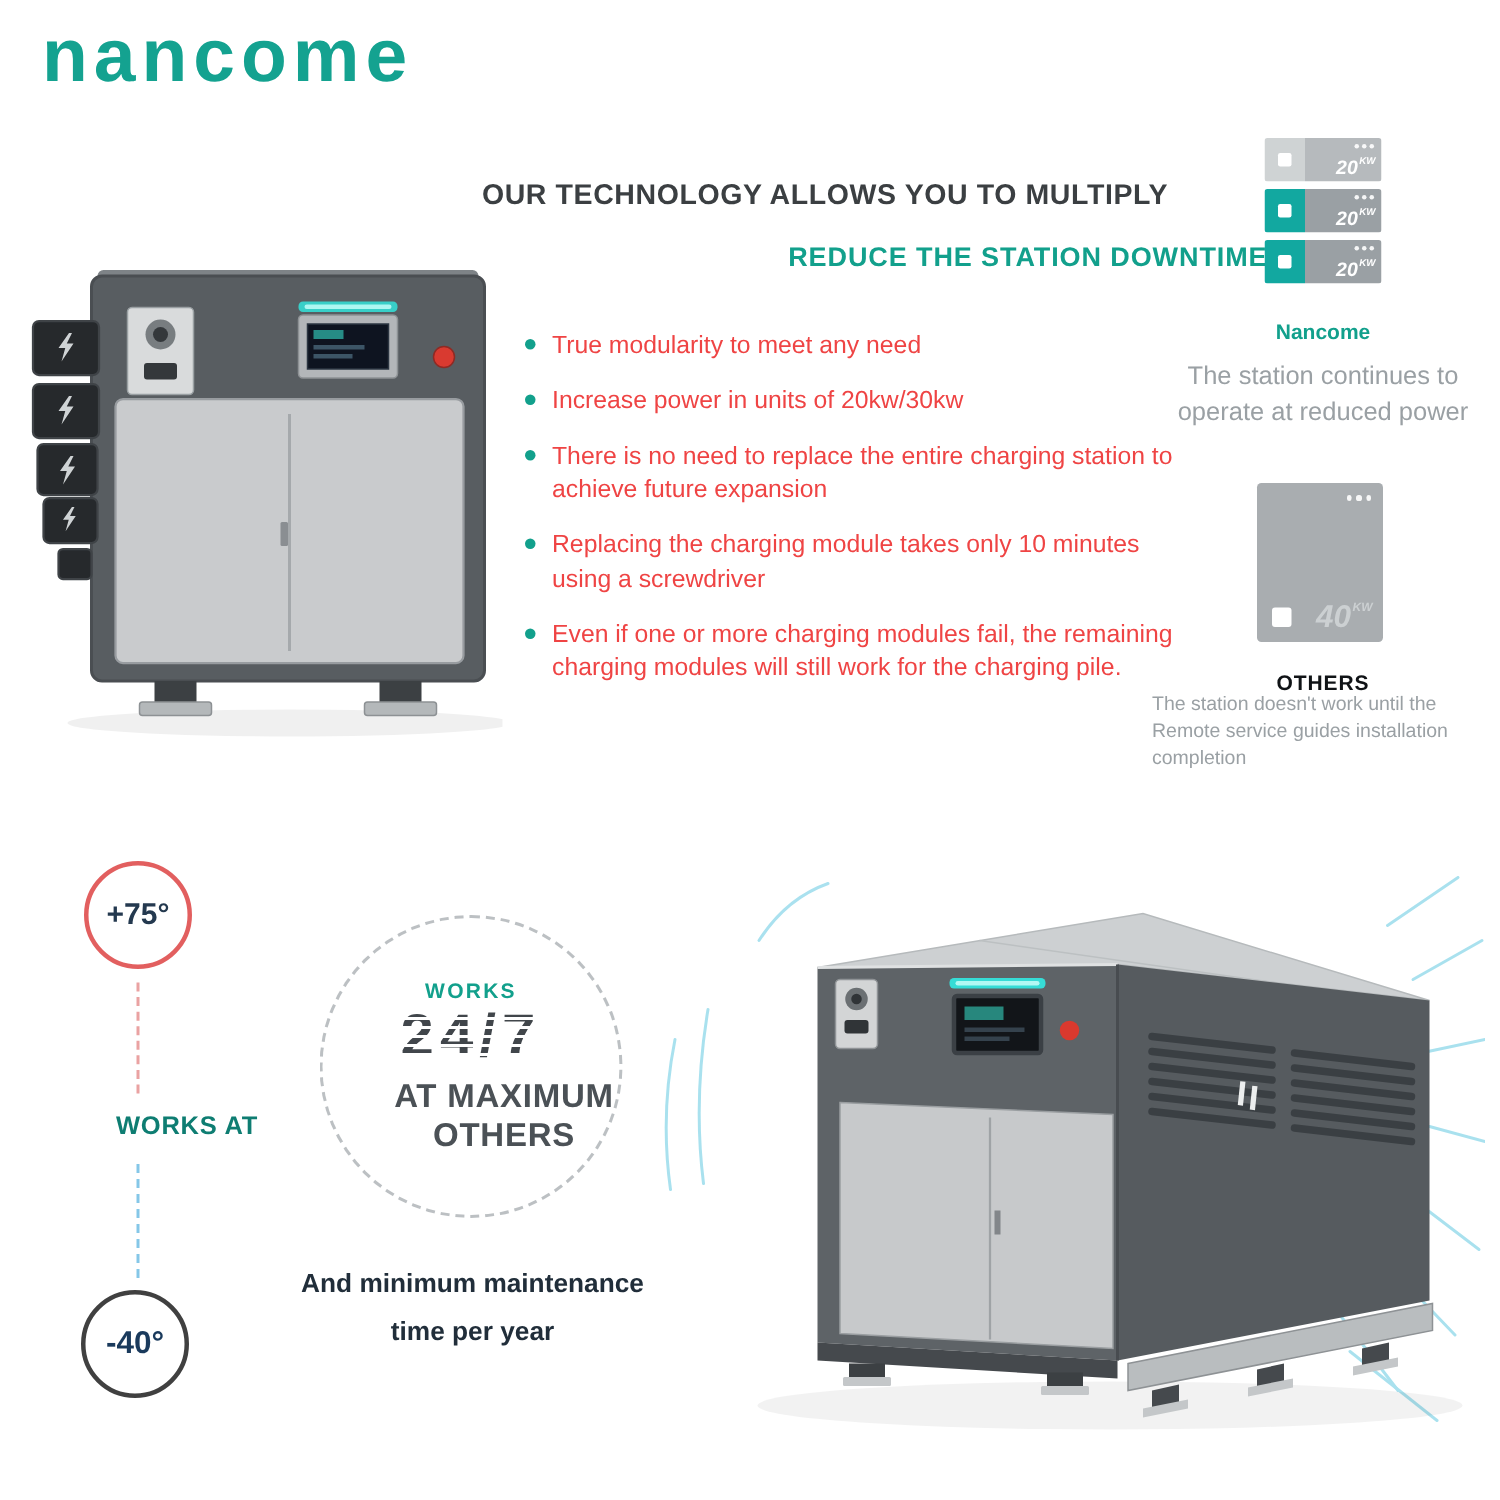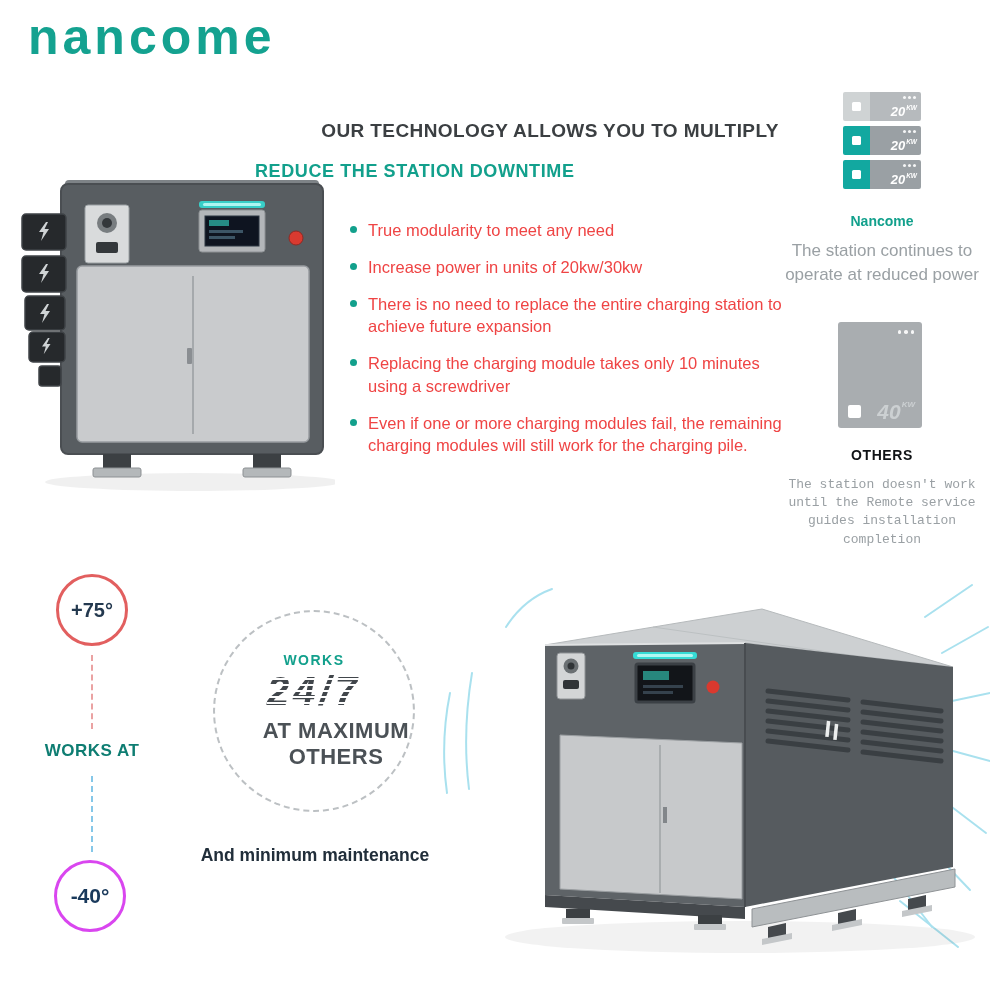--- a/index.html
+++ b/index.html
@@ -7,21 +7,21 @@
   body { font-family:"Liberation Sans", sans-serif; }
   .page { position:relative; width:1000px; height:1000px; background:#ffffff; overflow:hidden; }
 
   
   .logo { position:absolute; left:28px; top:8px; font-size:50px; font-weight:800;
           color:#14a290; letter-spacing:4px; }
 
   
   .title { position:absolute; left:255px; top:120px; width:590px; text-align:center;
            font-size:19px; font-weight:700; color:#3b3f42; letter-spacing:.4px; }
-  .subtitle { position:absolute; left:255px; top:161px; width:590px; text-align:left;
+  .subtitle { position:absolute; left:255px; top:161px; width:590px; text-align:right;
               font-size:18px; font-weight:800; color:#12a08c; letter-spacing:.6px; }
 
   
   .bullets { position:absolute; left:350px; top:219px; width:442px; list-style:none; }
   .bullets li { display:flex; margin-bottom:15px; font-size:16.5px; line-height:1.34;
                 color:#ef4444; }
   .dot { flex:0 0 auto; width:7px; height:7px; border-radius:50%; background:#12a08c;
          margin:7px 11px 0 0; }
 
   
@@ -51,41 +51,41 @@
   .big-dots { position:absolute; top:8px; right:8px; display:flex; gap:3px; }
   .big-dots i { width:3.5px; height:3.5px; background:#fff; border-radius:50%; opacity:.9; }
   .big-square { position:absolute; left:10px; bottom:10px; width:13px; height:13px;
                 background:#fff; border-radius:2px; }
   .big-power { position:absolute; right:7px; bottom:6px; color:#ccd0d2; font-weight:800;
                font-size:21px; line-height:1; font-style:italic; }
   .big-power small { font-size:8px; font-weight:700; margin-left:1px; vertical-align:top; }
 
   .others-label { position:absolute; left:793px; top:447px; width:178px; text-align:center;
                   font-size:14px; font-weight:800; color:#101316; letter-spacing:.6px; }
-  .others-desc { position:absolute; left:768px; top:476px; width:228px; text-align:center;
-                 font-size:13px; line-height:1.4; color:#9aa0a4;font-family:Liberation Mono, monospace; }
+  .others-desc { position:absolute; left:768px; top:460px; width:228px; text-align:left;
+                 font-size:13px; line-height:1.4; color:#9aa0a4; }
 
   
   .circle { position:absolute; width:72px; height:72px; border-radius:50%; background:#fff;
             display:flex; align-items:center; justify-content:center; font-weight:800; }
   .temp-max { left:56px; top:574px; border:3px solid #e25f5f; color:#24394f; font-size:20px;text-align:right; }
-  .temp-min { left:54px; top:860px; border:3px solid #d946ef; color:#1a3a5c; font-size:21px; }
+  .temp-min { left:54px; top:860px; border:3px solid #404040; color:#1a3a5c; font-size:21px; }
   .line-red  { position:absolute; left:91px; top:655px; height:74px; width:0;
                border-left:2px dashed #eaa2a2; }
   .line-blue { position:absolute; left:91px; top:776px; height:76px; width:0;
                border-left:2px dashed #85c7e8; }
-  .works-at { position:absolute; left:12px; top:741px; width:160px; text-align:center;
+  .works-at { position:absolute; left:12px; top:741px; width:160px; text-align:right;
               font-size:17px; font-weight:800; color:#0e7d72; letter-spacing:.5px; }
 
   
   .badge { position:absolute; left:213px; top:610px; width:202px; height:202px;
            border:2px dashed #bcc0c3; border-radius:50%; display:flex; flex-direction:column;
            align-items:center; justify-content:center; background:#fff; }
   .badge-works { color:#12a08c; font-size:14px; font-weight:800; letter-spacing:1.5px; }
-  .badge-num { position:relative; font-size:40px; font-weight:800; font-style:italic;
+  .badge-num { position:relative; font-size:40px; font-weight:800; 
                color:#41464b; letter-spacing:4px; line-height:1.05; margin:2px 0 6px 0; }
   .badge-num::after { content:""; position:absolute; inset:4px 0 6px 0;
         background:repeating-linear-gradient(180deg, rgba(255,255,255,0) 0 4px, #ffffff 4px 6px); }
   .badge-l1, .badge-l2 { font-size:22px; font-weight:800; color:#4b5156; letter-spacing:.5px;margin-left:44px; }
 
   .maintenance { position:absolute; left:145px; top:845px; width:340px; text-align:center;
                  font-size:17.5px; font-weight:700; color:#212e3a; }
   .maintenance .m2 { margin-top:11px; }
 
   
@@ -238,20 +238,21 @@
 
   <div class="badge">
     <div class="badge-works">WORKS</div>
     <div class="badge-num">24/7</div>
     <div class="badge-l1">AT MAXIMUM</div>
     <div class="badge-l2">OTHERS</div>
   </div>
 
   <div class="maintenance">
     <div class="m1">And minimum maintenance</div>
+    <div class="m2">time per year</div>
   </div>
 
   <svg class="svg-3d" width="570" height="400" viewBox="0 0 570 400">
     <g stroke="#9bdcec" stroke-width="2" fill="none" stroke-linecap="round" opacity="0.85">
       <path d="M505,42 L552,10"></path>
       <path d="M522,78 L568,52"></path>
       <path d="M532,126 L570,118"></path>
       <path d="M533,176 L570,186"></path>
       <path d="M524,226 L566,258"></path>
       <path d="M505,268 L550,315"></path>

